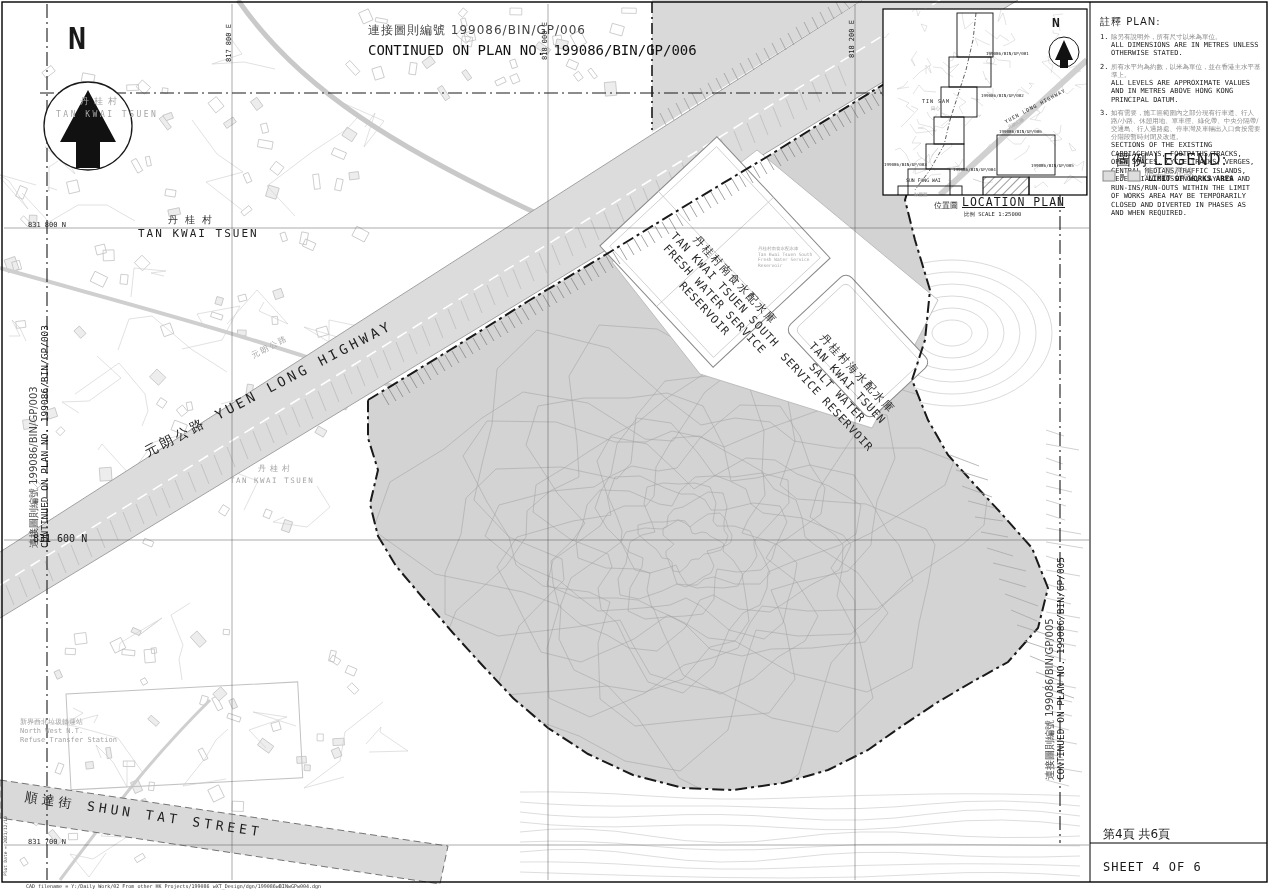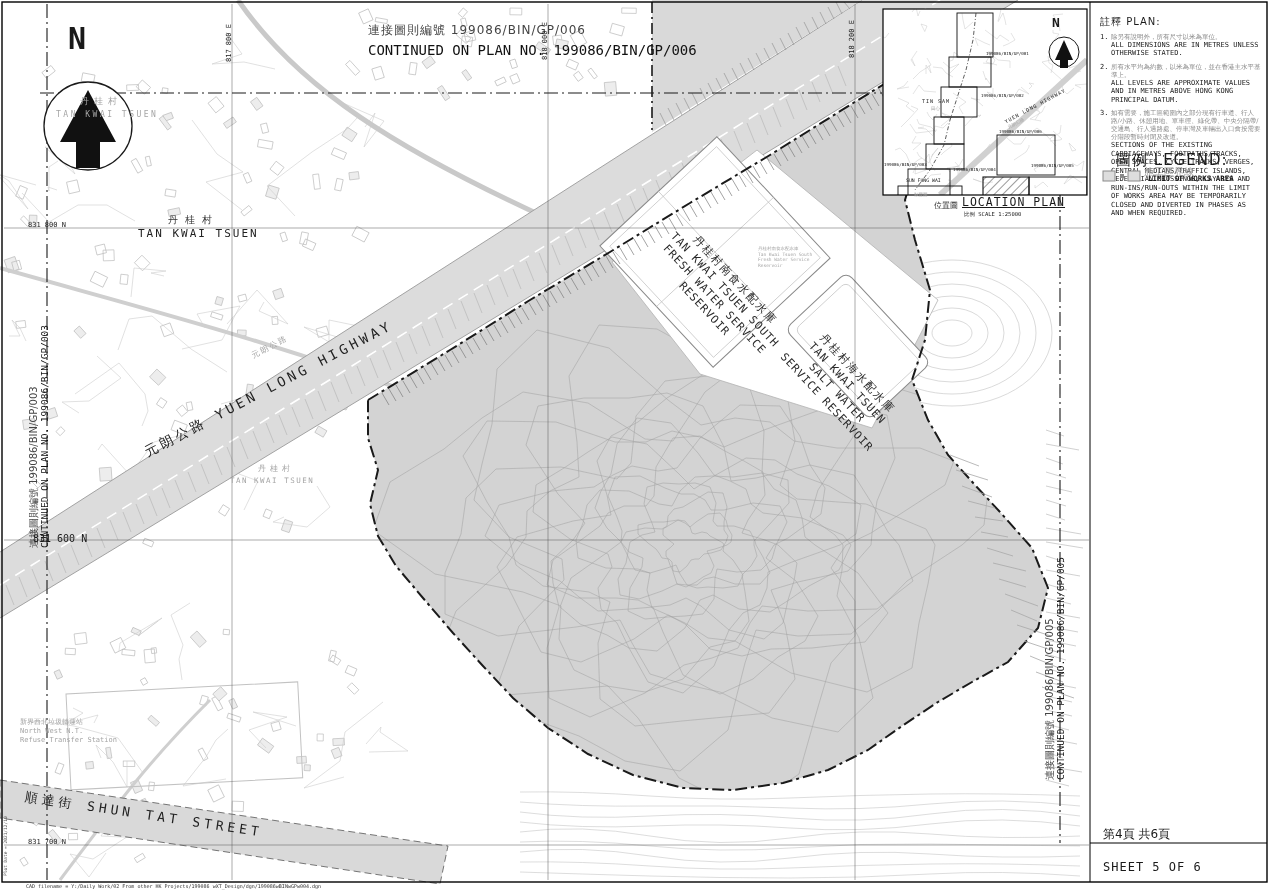--- a/index.html
+++ b/index.html
@@ -744,18 +744,18 @@
   <div class="lbl mono" style="left:1052px;top:16px;font-size:13px;font-weight:bold;">N</div>
 
   <div class="lbl mono" style="left:986px;top:52px;font-size:4.2px;">199086/BIN/GP/001</div>
   <div class="lbl mono" style="left:981px;top:94px;font-size:4.2px;">199086/BIN/GP/002</div>
   <div class="lbl mono" style="left:999px;top:130px;font-size:4.2px;">199086/BIN/GP/006</div>
   <div class="lbl mono" style="left:884px;top:163px;font-size:4.2px;">199086/BIN/GP/003</div>
   <div class="lbl mono" style="left:953px;top:168px;font-size:4.2px;">199086/BIN/GP/004</div>
   <div class="lbl mono" style="left:1031px;top:164px;font-size:4.2px;">199086/BIN/GP/005</div>
 
   <div class="lbl zh" style="left:1103px;top:828px;font-size:12px;">第4頁 共6頁</div>
-  <div class="lbl mono" style="left:1103px;top:861px;font-size:12px;letter-spacing:1px;">SHEET 5 OF 6</div>
+  <div class="lbl mono" style="left:1103px;top:861px;font-size:12px;letter-spacing:1px;">SHEET 4 OF 6</div>
 
   <div class="lbl mono" style="left:26px;top:884px;font-size:5px;color:#333;">CAD filename = Y:/Daily Work/02 From other HK Projects/199086 wXT_Design/dgn/199086wBINwGPw004.dgn</div>
   <div class="lbl mono rot" style="left:3px;top:876px;transform:rotate(-90deg);font-size:4.5px;color:#555;">Plot Date = 2021/12/10</div>
 
 </div>
 
 </body></html>

